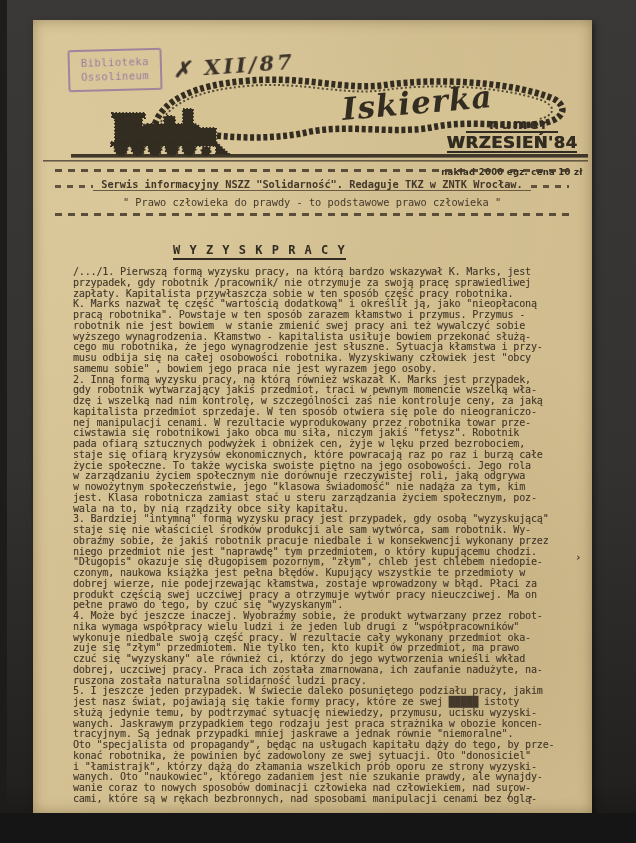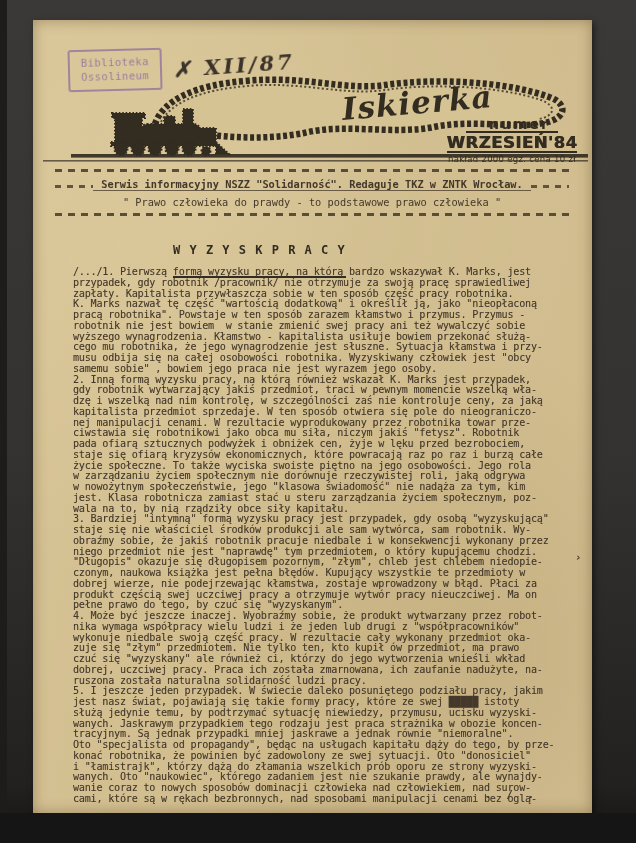--- a/index.html
+++ b/index.html
@@ -41,40 +41,40 @@
   .numer-block{position:absolute;right:6px;top:54px;width:148px;text-align:center;color:var(--ink-strong);}
   .numer-label{font-family:"DejaVu Sans",sans-serif;font-weight:bold;font-size:14px;
     letter-spacing:2px;border-bottom:2.5px solid var(--ink-strong);display:inline-block;
     padding:0 8px 0 23px;line-height:13px;margin-top:44px;}
   .numer-value{font-family:"DejaVu Sans",sans-serif;font-weight:bold;font-size:52px;
     line-height:46px;letter-spacing:1px;margin-top:-2px;
     text-shadow:1.4px 0 var(--ink-strong),-1.4px 0 var(--ink-strong),0 1px var(--ink-strong);}
   .numer-date{font-family:"DejaVu Sans",sans-serif;font-weight:bold;font-size:16.5px;
     letter-spacing:.5px;line-height:15px;border-bottom:2px solid var(--ink-strong);
     display:inline-block;padding-bottom:1px;text-shadow:.7px 0 var(--ink-strong);}
-  .numer-print{font-family:"DejaVu Sans",sans-serif;font-weight:normal;font-size:8.5px;
-    letter-spacing:.3px;margin-top:1px;}
+  .numer-print{font-family:"DejaVu Sans",sans-serif;font-weight:bold;font-size:8.5px;
+    letter-spacing:.3px;margin-top:14px;}
 
   
   .header-block{position:absolute;left:22px;top:149px;width:514px;color:var(--ink);}
   .dash-row{height:3px;width:100%;
     background-image:repeating-linear-gradient(90deg,var(--ink) 0 7px,transparent 7px 13px);
     opacity:.85;}
   .serwis-row{display:flex;align-items:flex-end;margin-top:6px;font-size:10.3px;font-weight:bold;}
   .dash-stub{flex:1;height:3px;margin-bottom:3px;
     background-image:repeating-linear-gradient(90deg,var(--ink) 0 6px,transparent 6px 12px);opacity:.8;}
   .serwis-text{padding:0 8px;border-bottom:1.6px solid rgba(68,56,42,.75);white-space:nowrap;}
   .quote-line{text-align:center;font-size:10.3px;margin-top:5px;}
   .attribution-line{text-align:right;padding-right:118px;font-size:10.3px;margin-top:2px;}
   .header-block .dash-row.bottom{margin-top:5px;}
 
   
   .article-title-wrap{position:absolute;left:24px;top:219px;width:514px;color:var(--ink-strong);}
   .article-title{margin-left:116px;font-size:12px;font-weight:bold;letter-spacing:1px;
-    border-bottom:2.2px solid var(--ink-strong);padding-bottom:19px;display:inline-block;}
+    border-bottom:2.2px solid var(--ink-strong);padding-bottom:1px;display:inline-block;}
   .article-body{position:absolute;left:24px;top:231px;width:522px;
     font-family:"DejaVu Sans Mono",monospace;font-size:10px;line-height:10.75px;
     color:var(--ink);margin:16px;white-space:pre;letter-spacing:-0.15px;
     text-shadow:.3px .3px 0 rgba(60,48,32,.3);filter:blur(.14px);}
   .continuation{position:absolute;left:452px;top:768px;font-size:11px;font-weight:bold;
     color:var(--ink);letter-spacing:4px;}
   .margin-mark{position:absolute;left:542px;top:531px;font-size:11px;color:#4a3c2c;
     transform:rotate(8deg);font-weight:bold;}
 </style>
 </head>

